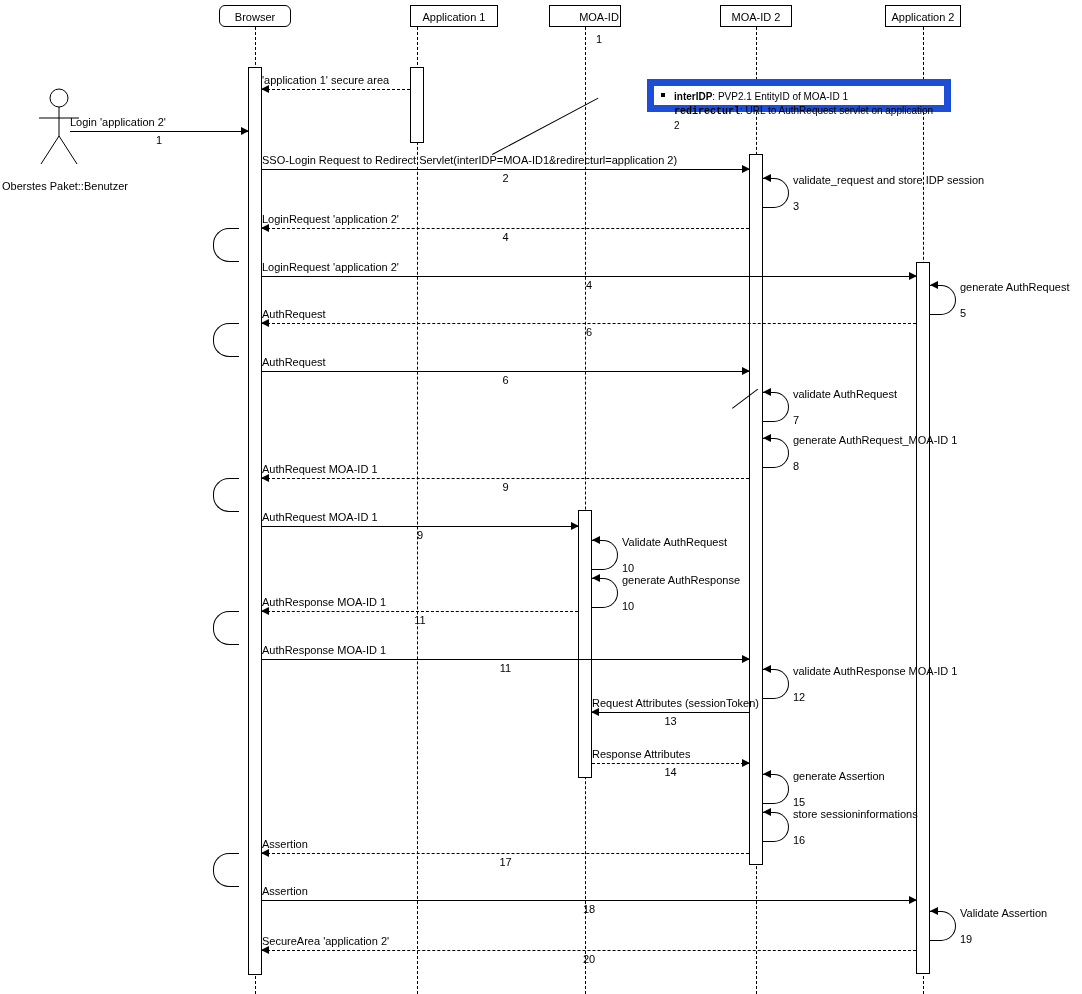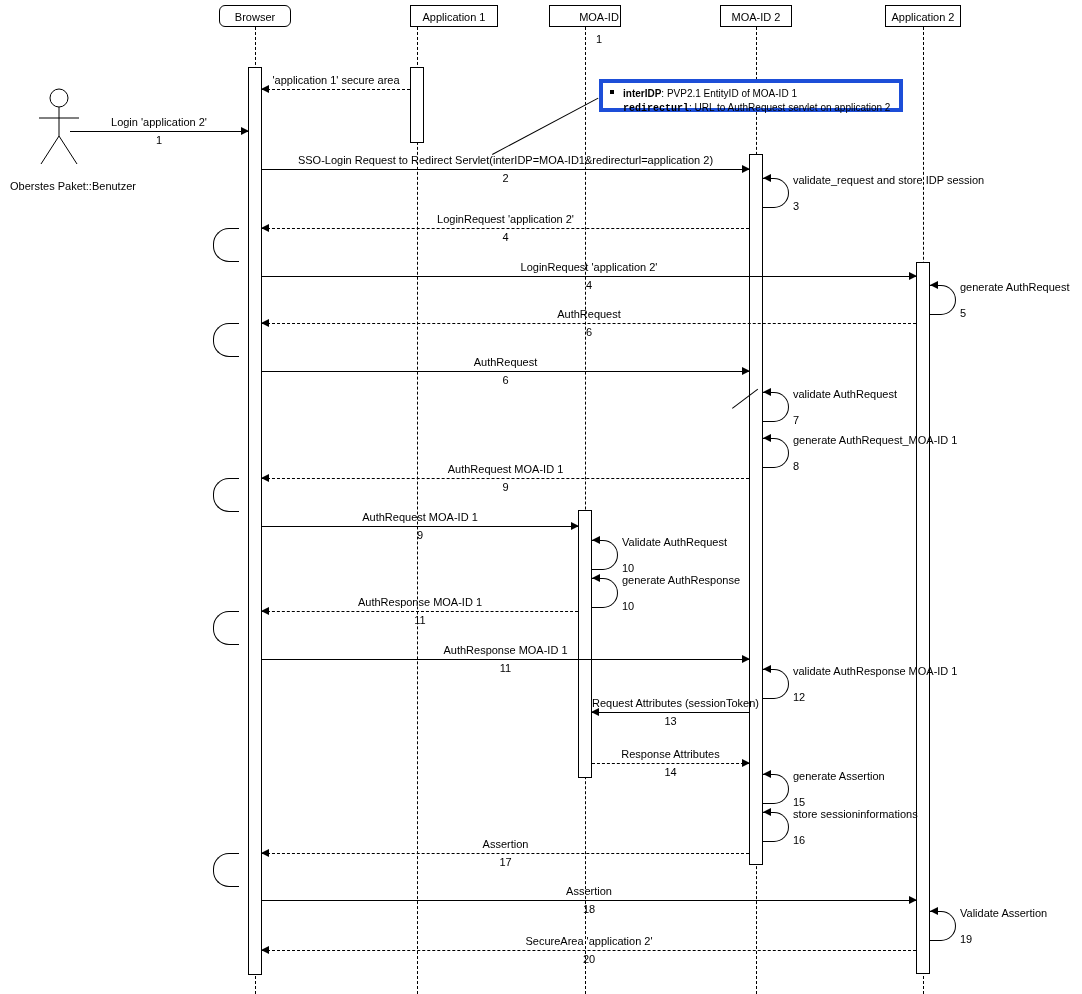--- a/index.html
+++ b/index.html
@@ -50,21 +50,21 @@
   .msg.dashed .line{border-top:1px dashed #000;}
   .msg .head{
     position:absolute;top:-4px;width:0;height:0;
     border-top:4px solid transparent;
     border-bottom:4px solid transparent;
   }
   .msg .head.right{right:-1px;border-left:8px solid #000;}
   .msg .head.left{left:-1px;border-right:8px solid #000;}
   .msg .label{
     position:absolute;left:0;width:100%;
-    text-align:center;
+    text-align:left;
     top:-15px;
     font-size:11px;
     white-space:nowrap;
   }
   .msg .num{
     position:absolute;left:0;width:100%;
     text-align:center;
     top:3px;
     font-size:11px;
   }
@@ -100,26 +100,27 @@
     position:absolute;left:0;top:0;
     width:26px;height:34px;
     border:1px solid #000;
     border-right:none;
     border-radius:16px 0 0 16px;
     box-sizing:border-box;
   }
 
   .note{
     position:absolute;
-    border:4px solid #1d4ed8;
+    border:7px solid #1d4ed8;
     background:#fff;
     box-sizing:border-box;
     font-size:10px;
     padding:4px 6px;
     line-height:14px;
+    margin-left:48px;
   }
   .note.center{text-align:center;}
   .note .bullet{
     position:absolute;left:7px;top:7px;
     width:4px;height:4px;background:#000;
   }
   .note-body{margin-left:14px;}
   .mono{font-family:"Liberation Mono", monospace;font-weight:bold;}
   .b{font-weight:bold;}
   .connector{position:absolute;height:0;border-top:1px solid #000;transform-origin:0 0;}
@@ -159,21 +160,21 @@
 
   <div class="actor" style="left:33px;top:88px;width:60px;height:80px;">
     <svg width="60" height="80" viewBox="0 0 60 80">
       <circle cx="26" cy="10" r="9" fill="#fff" stroke="#000" stroke-width="1"></circle>
       <line x1="26" y1="19" x2="26" y2="48" stroke="#000" stroke-width="1"></line>
       <line x1="6" y1="30" x2="46" y2="30" stroke="#000" stroke-width="1"></line>
       <line x1="26" y1="48" x2="8" y2="76" stroke="#000" stroke-width="1"></line>
       <line x1="26" y1="48" x2="44" y2="76" stroke="#000" stroke-width="1"></line>
     </svg>
   </div>
-  <div class="actor-label" style="left:10px;top:180px;">Oberstes Paket::Benutzer</div>
+  <div class="actor-label" style="left:2px;top:180px;">Oberstes Paket::Benutzer</div>
 
   <div class="note" style="left:599px;top:79px;width:304px;height:33px;">
     <div class="bullet"></div>
     <div class="note-body">
       <div><span class="b">interIDP</span><span>: PVP2.1 EntityID of MOA-ID 1</span></div>
       <div><span class="mono">redirecturl</span><span>: URL to AuthRequest servlet on application 2</span></div>
     </div>
   </div>
 
   <div class="connector" style="left:492px;top:154px;width:120px;transform:rotate(-28deg);"></div>

